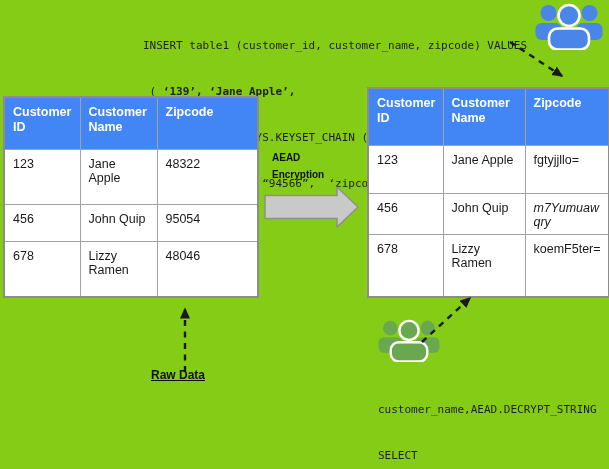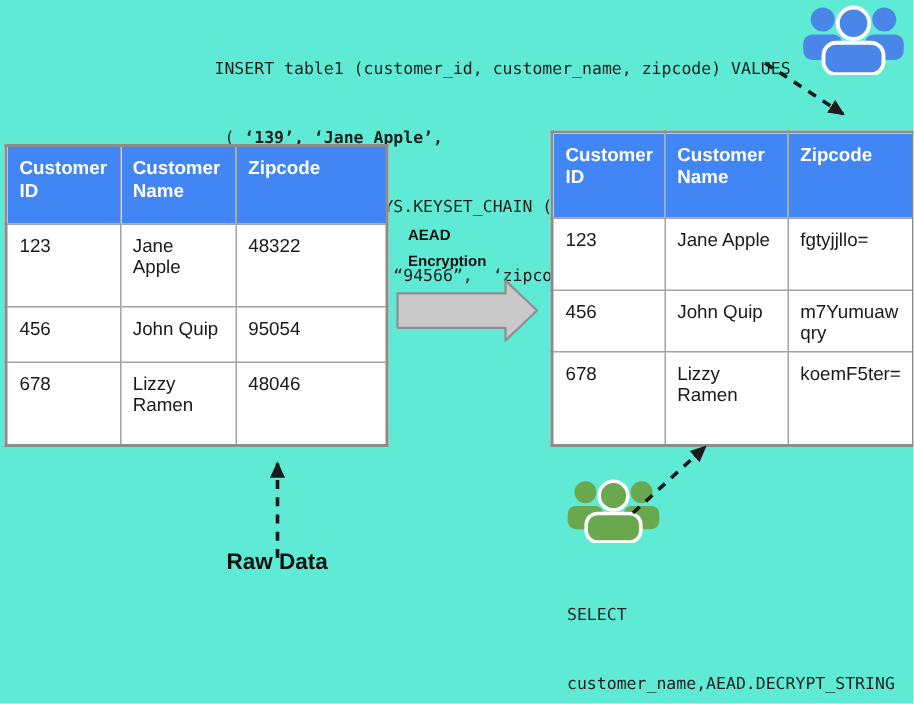--- a/index.html
+++ b/index.html
@@ -1,17 +1,17 @@
 <!DOCTYPE html>
 <html style="--header-blue: #4285f4; --icon-blue: #4a86e8; --icon-green: #6aa84f; --code-green: #6aa84f; --arrow-fill: #c9c9c9; --arrow-stroke: #8f8f8f; --dash-black: #1a1a1a;"><head>
 <meta charset="utf-8">
 <style>
   html,body{margin:0;padding:0;background:#fff;}
   #canvas{
-    position:relative;width:609px;height:469px;background:#5eead4;overflow:hidden;
+    position:relative;width:609px;height:469px;background:#84cc16;overflow:hidden;
     font-family:"Liberation Sans",sans-serif;color:#1a1a1a;
   }
   .abs{position:absolute;}
 
   
   .code{
     font-family:"DejaVu Sans Mono","Liberation Mono",monospace;
     font-size:11px;line-height:15.4px;white-space:pre;color:#1f1f1f;
   }
 
@@ -20,27 +20,27 @@
     position:absolute;border-collapse:collapse;table-layout:fixed;
     border:2px solid #8c8c8c;background:#fff;
   }
   table.dtable th,table.dtable td{
     border:1.5px solid #a2a2a2;vertical-align:top;text-align:left;
     padding:7px 8px 4px 8px;font-size:12.5px;line-height:14.5px;overflow:hidden;
   }
   table.dtable th{
     background:var(--header-blue,#4285f4);color:#ffffff;font-weight:bold;
   }
-  td.break{word-break:break-all;}
+  td.break{word-break:break-all;font-style:italic;}
   tr.h52{height:52px;} tr.h55{height:55px;} tr.h37{height:37px;} tr.h56{height:56px;}
   tr.h57{height:57px;} tr.h48{height:48px;} tr.h63{height:63px;}
 
   
   .lbl{font-weight:bold;font-size:10px;line-height:16.5px;white-space:pre-line;color:#111;}
-  .lbl-big{font-size:15px;}
+  .lbl-big{font-size:12px;text-decoration:underline;}
 
   
   .dash-line{stroke:var(--dash-black,#1a1a1a);stroke-width:2.4;fill:none;stroke-dasharray:6 5.5;}
   .block-arrow-shape{fill:var(--arrow-fill,#c9c9c9);stroke:var(--arrow-stroke,#8f8f8f);stroke-width:1.5;stroke-linejoin:round;}
 
   
   .users circle,.users rect{fill:var(--icon-blue,#4a86e8);}
   .users .front{stroke:#ffffff;stroke-width:2.6;}
   .users-green circle,.users-green rect{fill:var(--icon-green,#6aa84f);}
 </style>
@@ -159,21 +159,21 @@
     <rect x="41.5" y="21" width="26" height="17" rx="6"></rect>
     <circle class="front" cx="34" cy="13.5" r="10.5"></circle>
     <rect class="front" x="14" y="26.5" width="40" height="21" rx="8.5"></rect>
   </svg>
 
   <svg class="abs" style="left:412px;top:286px" width="72" height="60">
     <line class="dash-line" x1="10" y1="56" x2="58" y2="12" marker-end="url(#ah)"></line>
   </svg>
 
   <div class="code abs" style="left:378px;top:371px">
+    <div><span>customer_name,AEAD.DECRYPT_STRING</span></div>
     <div><span>SELECT</span></div>
-    <div><span>customer_name,AEAD.DECRYPT_STRING</span></div>
     
     
     
     
   </div>
 
 </div>
 
 </body></html>

